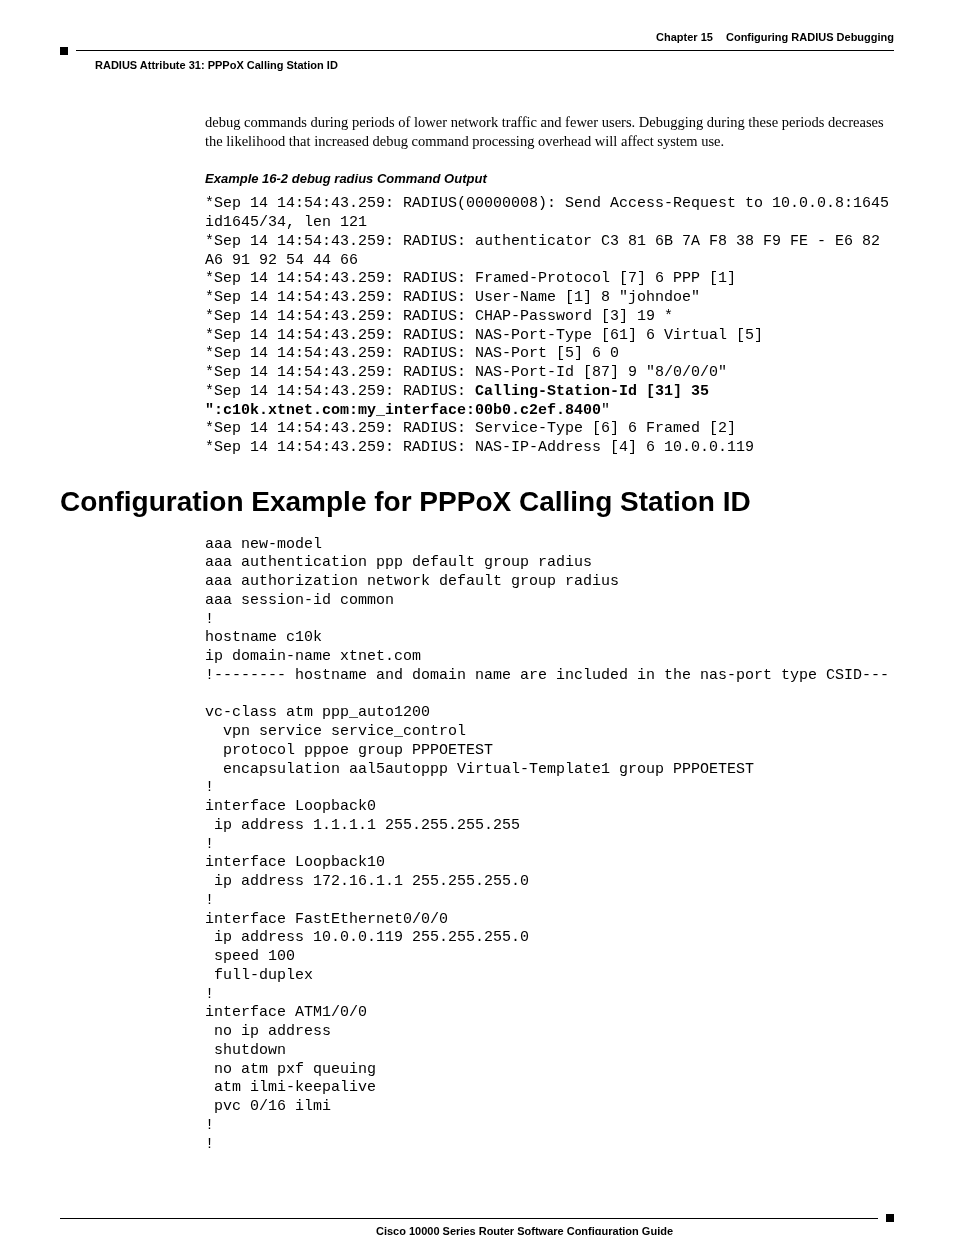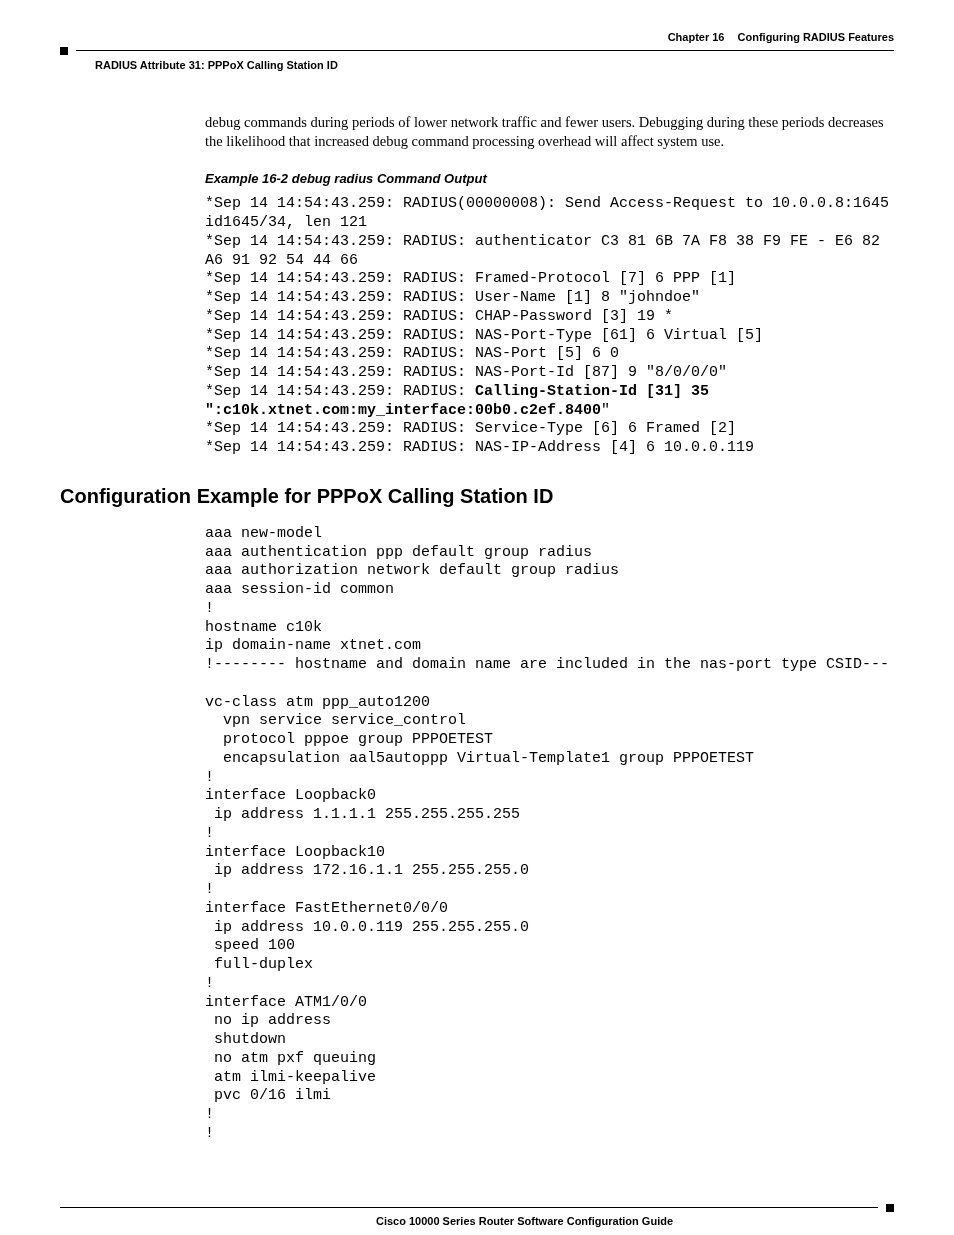--- a/index.html
+++ b/index.html
@@ -62,21 +62,21 @@
       margin: 0 0 25px 0;
       white-space: pre-wrap;
       word-wrap: break-word;
     }
     pre.code .bold {
       font-weight: bold;
     }
     h2.section {
       font-family: Arial, Helvetica, sans-serif;
       font-weight: bold;
-      font-size: 20px;
+      font-size: 28px;
       margin: 20px 0 15px 0;
     }
     .footer-bar {
       margin-top: 60px;
       text-align: center;
     }
     .footer-line-row {
       display: flex;
       align-items: center;
     }
@@ -127,22 +127,22 @@
       margin-left: 8px;
     }
   </style>
 </head>
 <body>
 
 <div>
   <div class="header-text">
     <span class="left"></span>
     <span class="right">
-      <span class="chapter-label">Chapter 16</span>
-      <span>Configuring RADIUS Features</span>
+      <span class="chapter-label">Chapter 15</span>
+      <span>Configuring RADIUS Debugging</span>
     </span>
   </div>
   <div class="header-bar" style="margin-top:-28px;">
     <span class="square"></span>
     <span class="line"></span>
   </div>
   <div class="header-text">
     <span class="left">RADIUS Attribute 31: PPPoX Calling Station ID</span>
   </div>
 </div>

